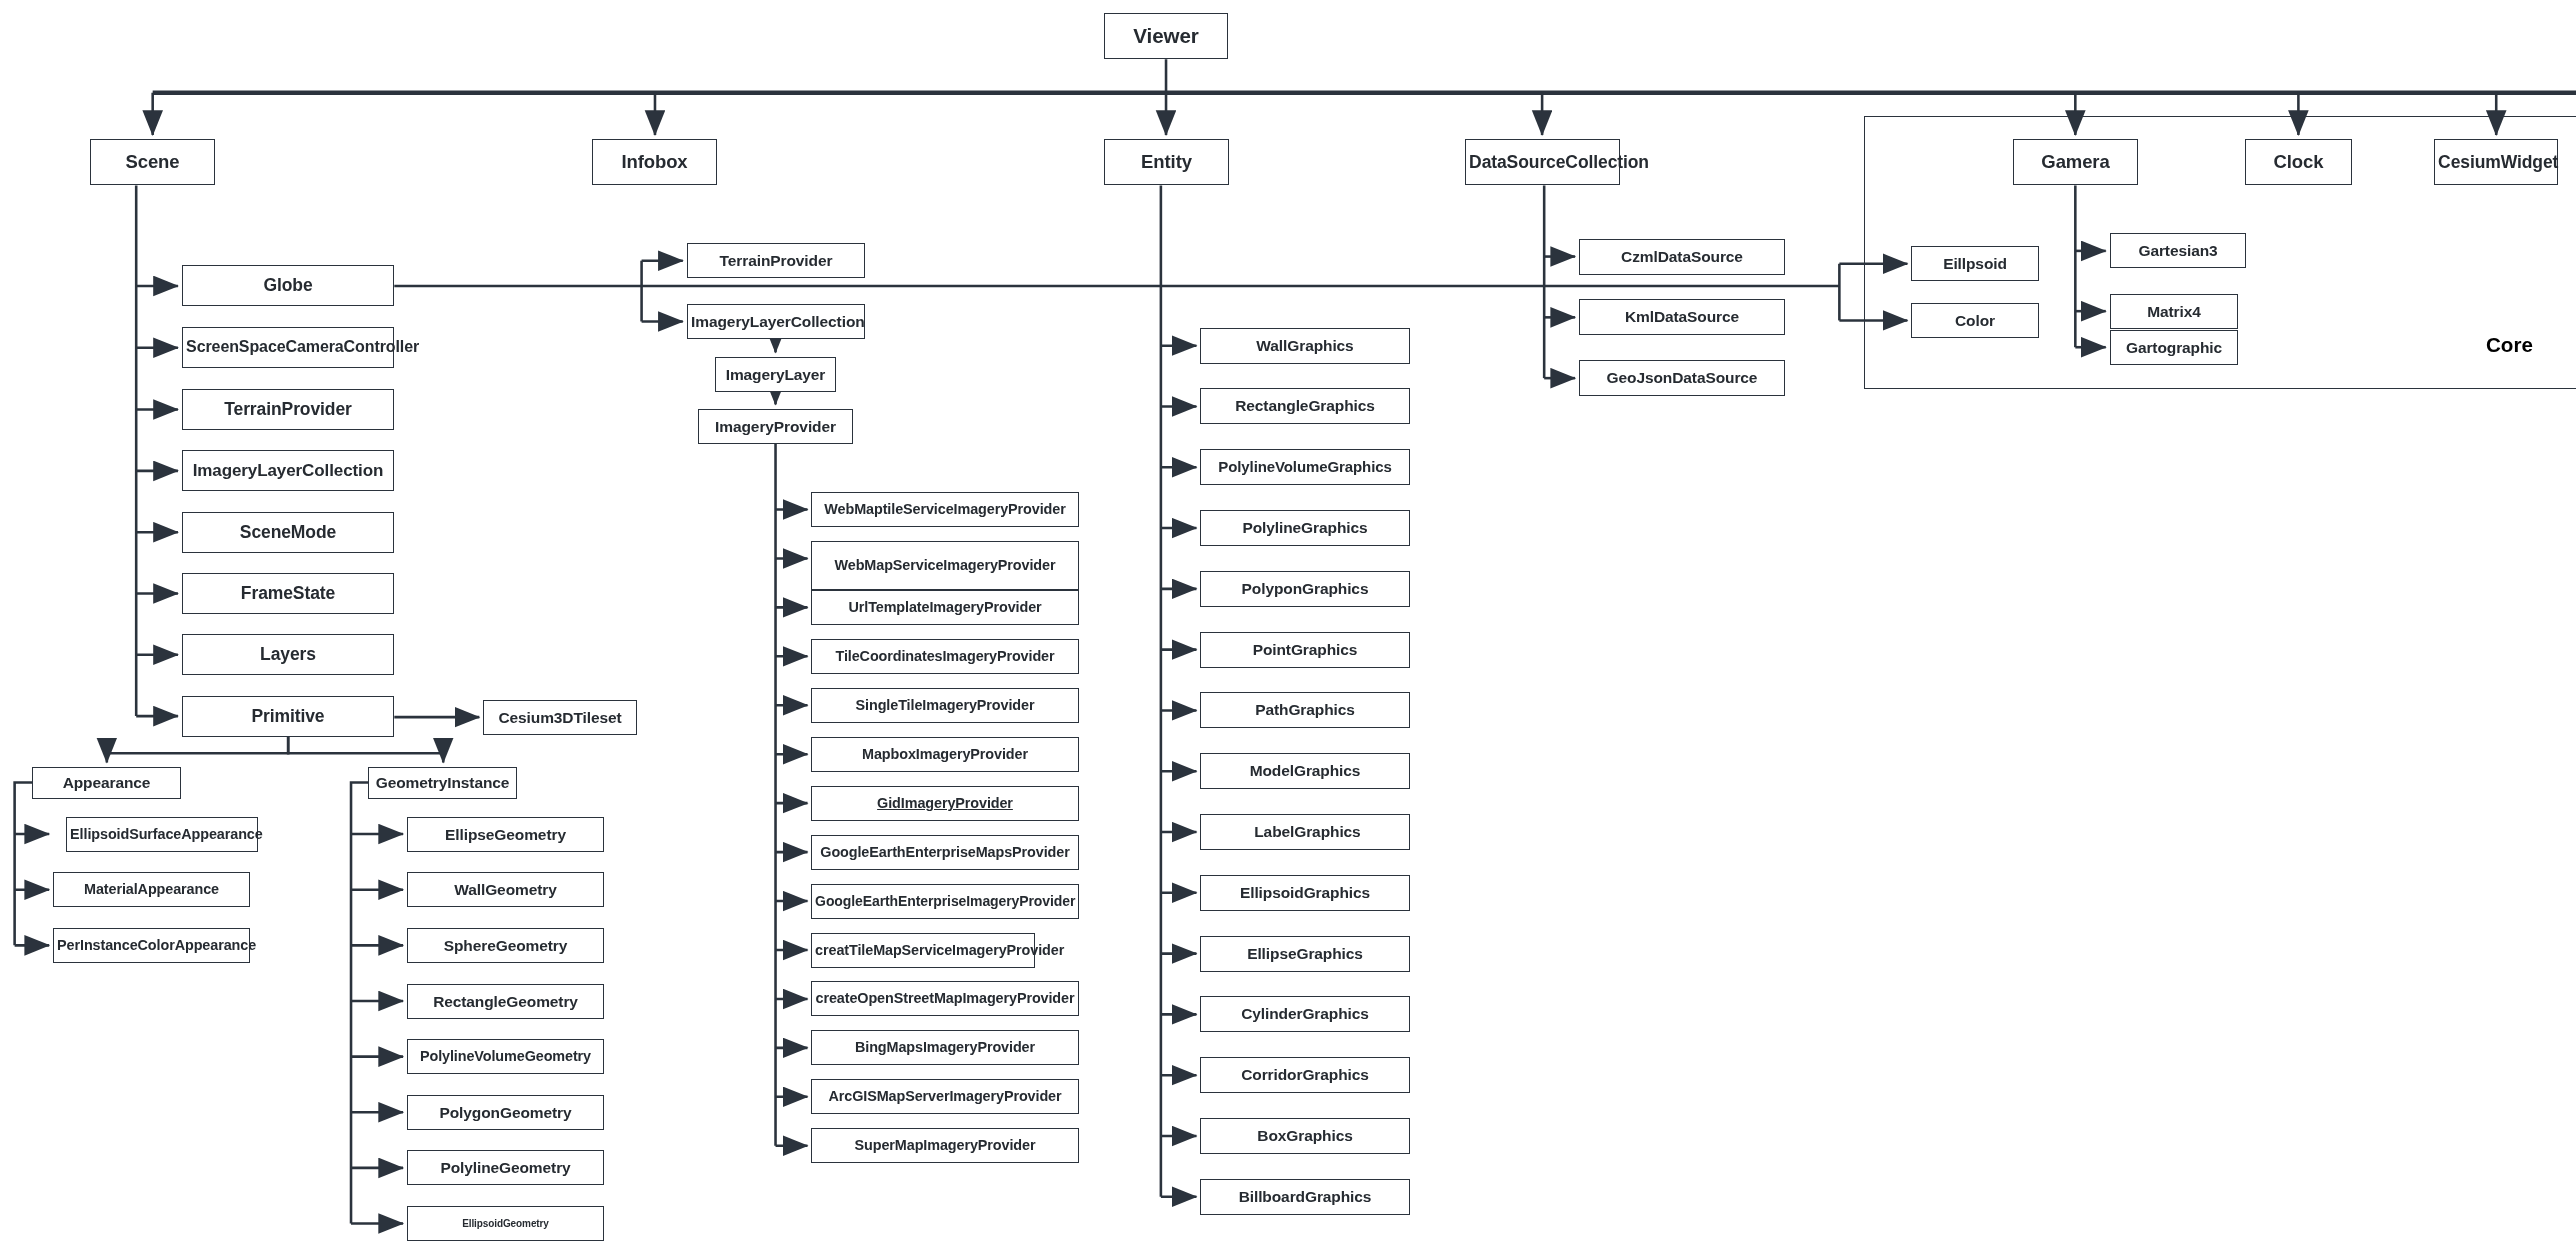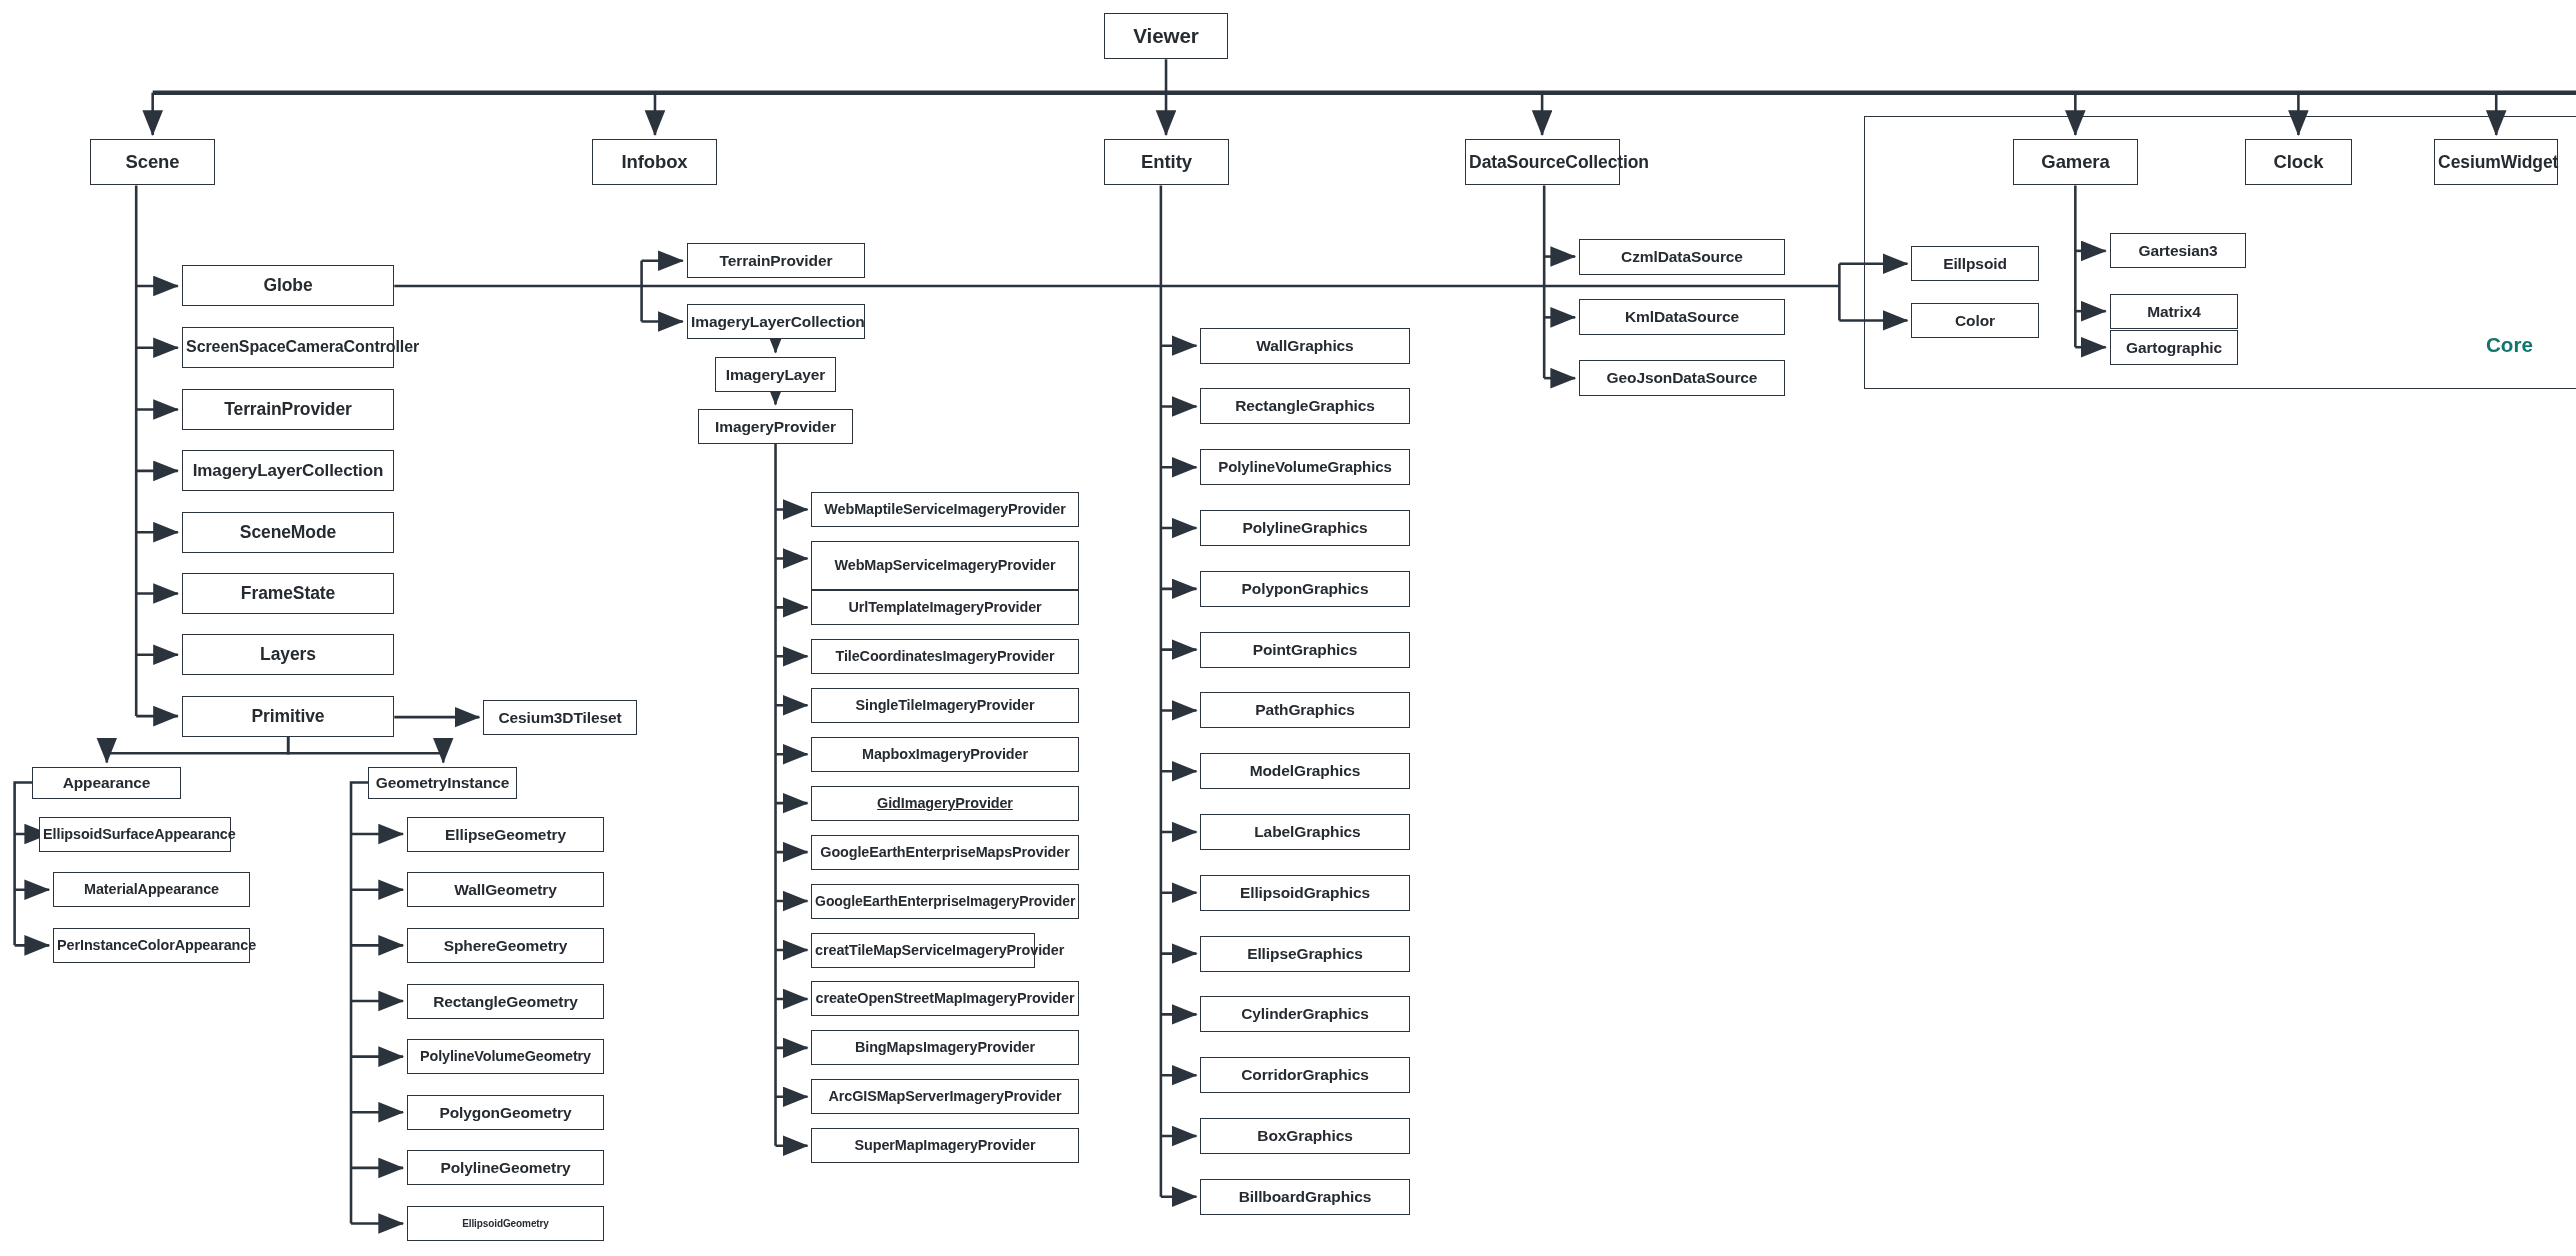--- a/index.html
+++ b/index.html
@@ -26,21 +26,21 @@
   }
   .node span{display:block;width:100%;}
   .grp{
     position:absolute;
     box-sizing:border-box;
     border:1.5px solid #2b333d;
     background:transparent;
   }
   .grp-label{
     position:absolute;
-    color:#0f766e;
+    color:#000000;
     font-weight:700;
     font-size:20.6px;
   }
 </style>
 </head>
 <body>
 
 <div id="stage">
 
   <svg id="wires" viewBox="0 0 5345 2438" xmlns="http://www.w3.org/2000/svg">
@@ -204,21 +204,21 @@
   <div class="node" style="left:182px;top:696px;width:212px;height:41px;font-size:17.5px;">
       <span>Primitive</span>
     </div>
   <div class="node" style="left:483px;top:700px;width:154px;height:35px;font-size:15.5px;">
       <span>Cesium3DTileset</span>
     </div>
 
   <div class="node" style="left:32px;top:767px;width:149px;height:32px;font-size:15.5px;">
       <span>Appearance</span>
     </div>
-  <div class="node" style="left:39px;top:817px;width:192px;height:35px;font-size:14.4px;">
+  <div class="node" style="left:66px;top:817px;width:192px;height:35px;font-size:14.4px;">
       <span>EllipsoidSurfaceAppearance</span>
     </div>
   <div class="node" style="left:53px;top:872px;width:197px;height:35px;font-size:14.4px;">
       <span>MaterialAppearance</span>
     </div>
   <div class="node" style="left:53px;top:928px;width:197px;height:35px;font-size:14.4px;">
       <span>PerInstanceColorAppearance</span>
     </div>
 
   <div class="node" style="left:368px;top:767px;width:149px;height:32px;font-size:15.5px;">

